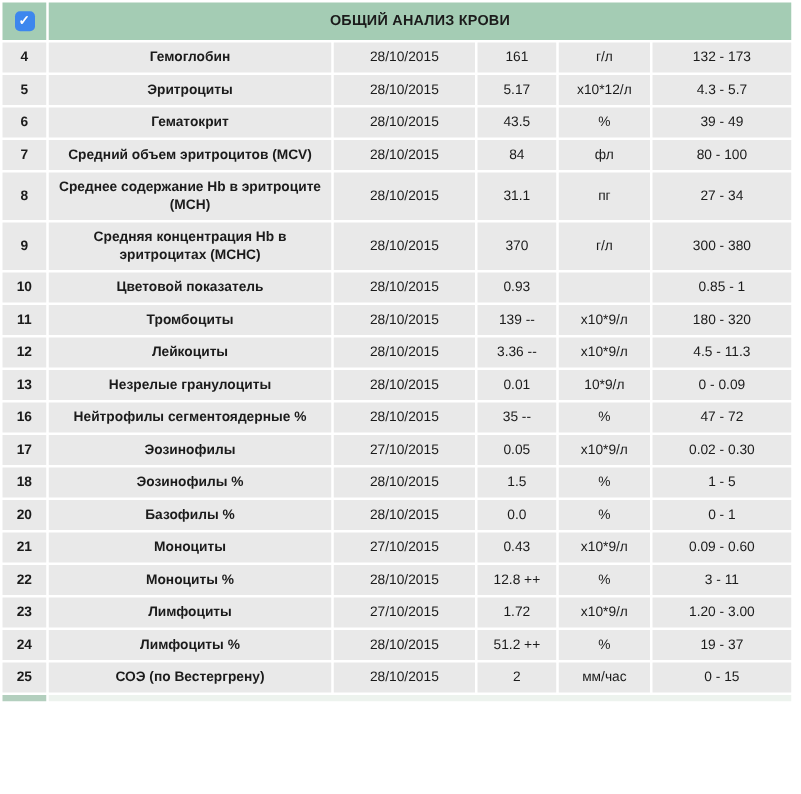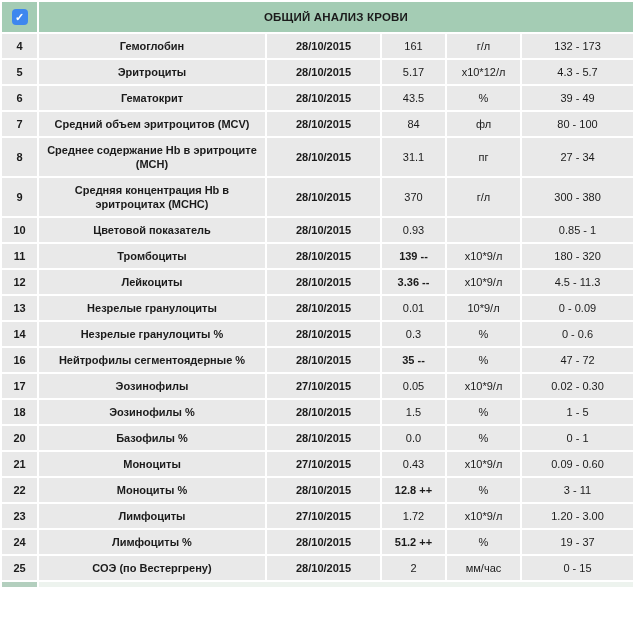--- a/index.html
+++ b/index.html
@@ -49,22 +49,22 @@
     font-size: 11px;
     font-weight: bold;
     line-height: 1;
   }
   
   tr.row { height: 24px; }
   tr.row.tall { height: 38px; }
   tr.row td { background: #e9e9e9; }
   td.cell-num  { font-weight: bold; }
   td.cell-name { font-weight: bold; line-height: 1.3; padding: 0 6px; }
-  td.cell-date { font-weight: bold; }
-  td.cell-value.flagged { font-weight: bold; }
+  td.cell-date { font-weight: normal; }
+  td.cell-value.flagged { font-weight: normal; }
   
   tr.next-section { height: 5px; }
   tr.next-section td.next-left  { background: #b3cfbe; }
   tr.next-section td.next-right { background: #edf3ee; }
 </style>
 </head>
 <body>
 
 <table class="lab-table">
   <colgroup>
@@ -159,28 +159,20 @@
       </tr>
       <tr class="row">
         <td class="cell-num">13</td>
         <td class="cell-name">Незрелые гранулоциты</td>
         <td class="cell-date">28/10/2015</td>
         <td class="cell-value">0.01</td>
         <td class="cell-unit">10*9/л</td>
         <td class="cell-range">0 - 0.09</td>
       </tr>
       <tr class="row">
-        <td class="cell-num">14</td>
-        <td class="cell-name">Незрелые гранулоциты %</td>
-        <td class="cell-date">28/10/2015</td>
-        <td class="cell-value">0.3</td>
-        <td class="cell-unit">%</td>
-        <td class="cell-range">0 - 0.6</td>
-      </tr>
-      <tr class="row">
         <td class="cell-num">16</td>
         <td class="cell-name">Нейтрофилы сегментоядерные %</td>
         <td class="cell-date">28/10/2015</td>
         <td class="cell-value flagged">35 --</td>
         <td class="cell-unit">%</td>
         <td class="cell-range">47 - 72</td>
       </tr>
       <tr class="row">
         <td class="cell-num">17</td>
         <td class="cell-name">Эозинофилы</td>

